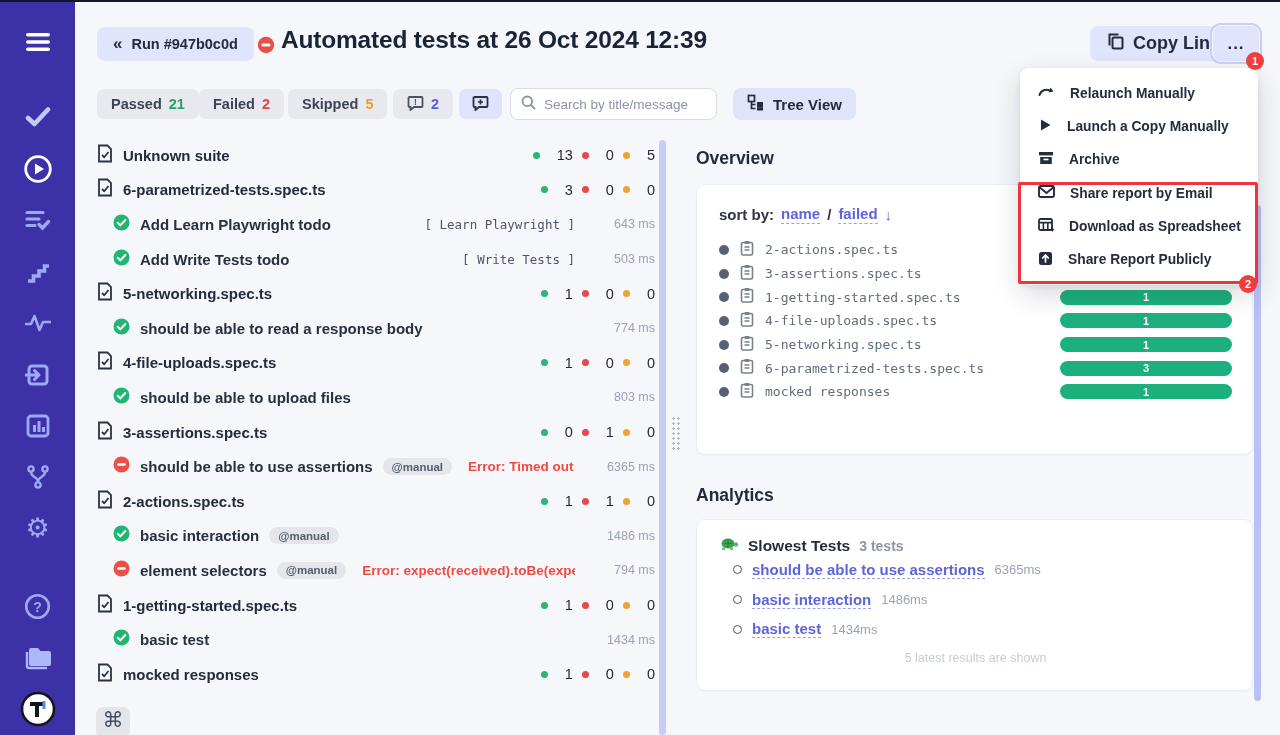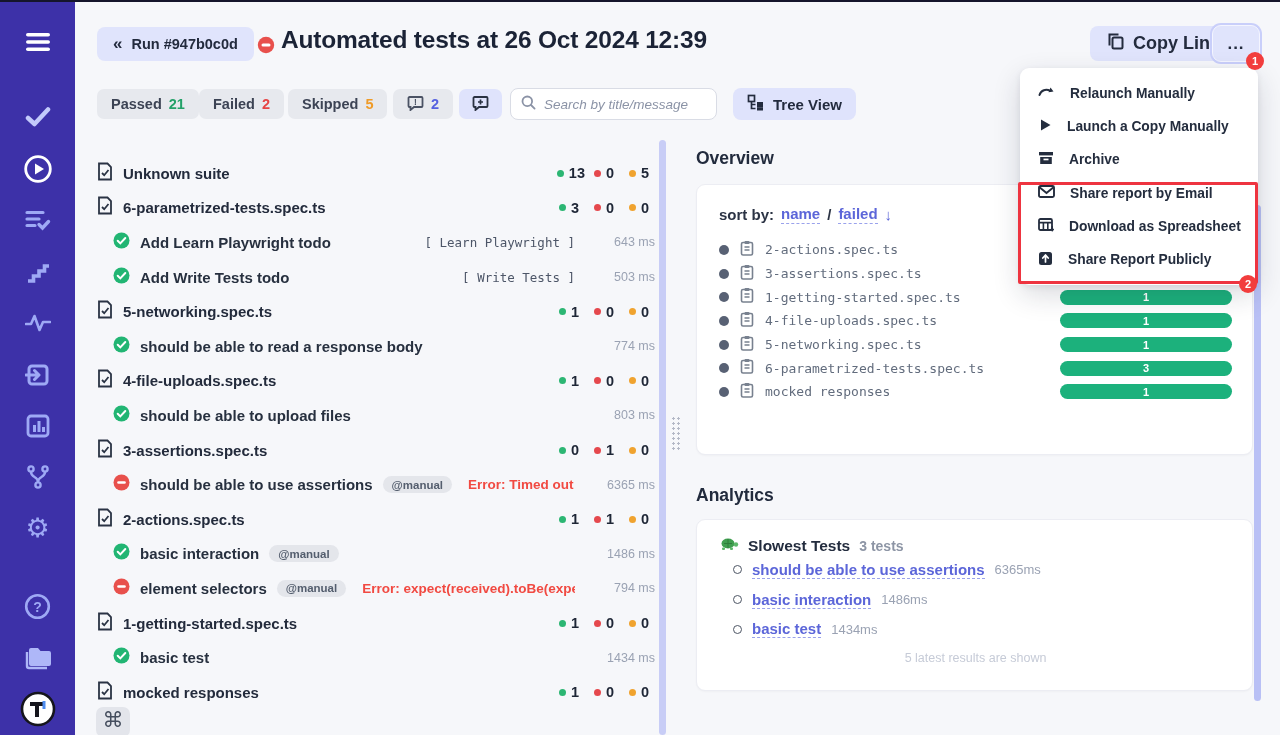--- a/index.html
+++ b/index.html
@@ -40,34 +40,34 @@
   
   .chip { top:89px; height:30px; border:none; border-radius:7px; background:#e7e9ee; cursor:pointer;
           display:flex; align-items:center; gap:7px; padding:0 14px;
           font-family:"Liberation Sans", sans-serif; font-size:14.5px; font-weight:600; color:#3c4354; }
   .chip .cnum { font-weight:700; }
   .c-green { color:#23a169; } .c-red { color:#e64545; } .c-orange { color:#ef9b28; } .c-purple { color:#5560e0; }
   .chip.lav { background:#dfe3fc; }
   .search-box { left:510px; top:88px; width:207px; height:32px; background:#fff; border:1px solid #d9dce5;
                 border-radius:8px; display:flex; align-items:center; gap:8px; padding:0 10px; }
   .search-box input { border:none; outline:none; flex:1; font-family:"Liberation Sans", sans-serif;
-                      font-size:13.5px; color:#3c4354; background:transparent;font-style:italic; }
+                      font-size:13.5px; color:#3c4354; background:transparent; }
   .search-box input::placeholder { color:#8b93a6; }
   .tree-btn { left:733px; top:88px; height:32px; background:#dfe3fc; border:none; border-radius:8px;
               padding:12px 14px; display:flex; align-items:center; gap:9px; cursor:pointer;
               font-family:"Liberation Sans", sans-serif; font-size:15px; font-weight:700; color:#232b3e; }
 
   
-  .testlist { left:97px; top:156px; width:558px; }
+  .testlist { left:97px; top:138px; width:558px; }
   .t-row { height:34.6px; display:flex; align-items:center; gap:10px; cursor:pointer; }
   .t-row.test { padding-left:16px; }
   .t-name { font-size:15px; font-weight:700; color:#232b3c; white-space:nowrap; }
   .t-title { font-size:15px; font-weight:600; color:#27303f; white-space:nowrap; }
   .counts { margin-left:auto; display:flex; align-items:center; gap:9px; }
-  .cnt { display:flex; align-items:center; gap:5px; font-size:14.5px; font-weight:700; color:#1e2636;
+  .cnt { display:flex; align-items:center; gap:17px; font-size:14.5px; font-weight:400; color:#1e2636;
          min-width:26px; }
   .dot { width:7px; height:7px; border-radius:50%; }
   .dot.g { background:#2cb673; } .dot.r { background:#e5484d; } .dot.y { background:#f0a32f; }
   .dur { margin-left:14px; min-width:56px; text-align:right; font-size:12.5px; color:#9aa2b3; white-space:nowrap; }
   .tag { margin-left:auto; font-family:"DejaVu Sans Mono", monospace; font-size:12.5px; color:#4d5668; white-space:nowrap; }
   .mbadge { background:#e4e6eb; border-radius:10px; padding:2.5px 9px; font-size:11.5px; font-weight:600; color:#545e6e; }
   .err { flex:1; margin-left:6px; overflow:hidden; white-space:nowrap; font-size:13.5px; font-weight:600; color:#f14a42; }
   .spacer { margin-left:auto; }
 
   

